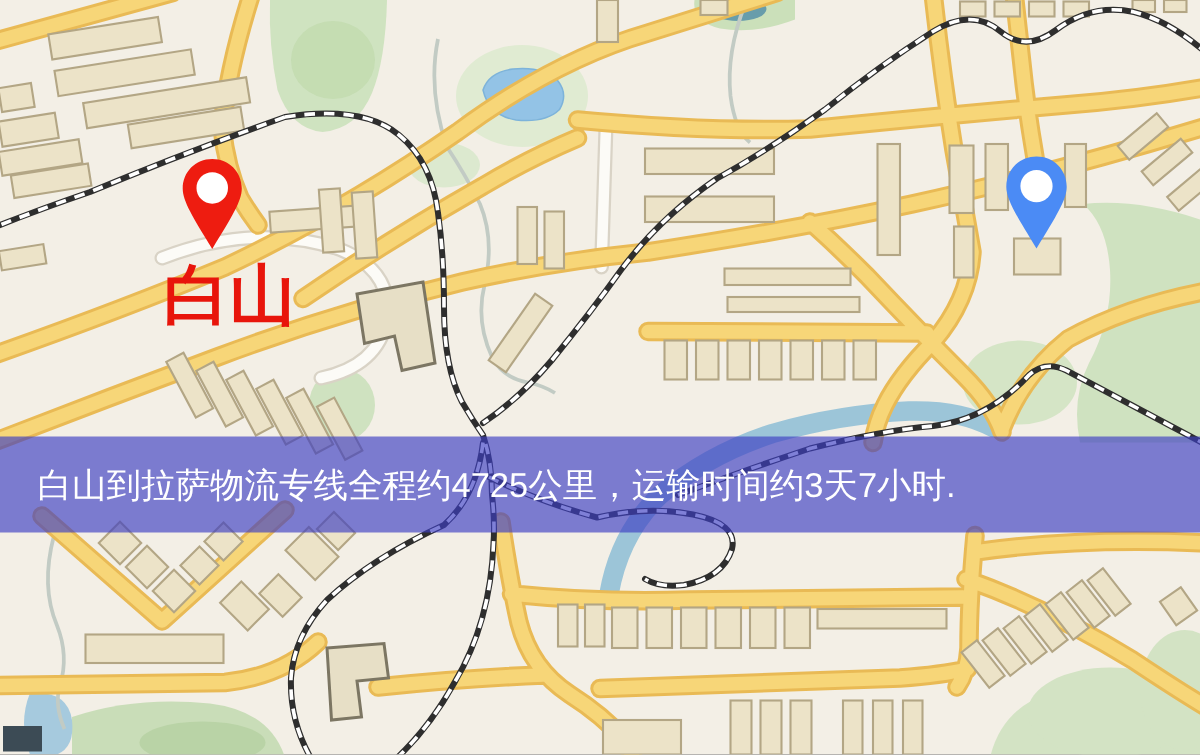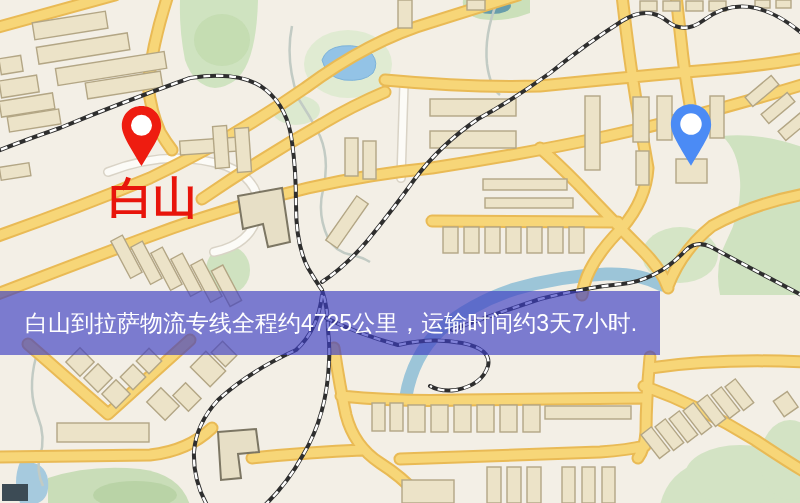--- a/index.html
+++ b/index.html
@@ -24,21 +24,21 @@
   .rw-base{fill:none;stroke:var(--railway);stroke-width:4;stroke-linecap:round;}
   .rw-dash{fill:none;stroke:#ffffff;stroke-width:2.4;stroke-dasharray:7 6;}
   .b{fill:var(--building-fill);stroke:var(--building-stroke);stroke-width:1.4;}
   .b-dark{fill:#e7dfc6;stroke:#7c7663;stroke-width:2;}
   .stream{fill:none;stroke:#c2cbc4;stroke-width:2.5;}
   .river{fill:none;stroke:#9cc5d8;stroke-width:13;stroke-linecap:round;}
   .pin{position:absolute;}
   .city-label{position:absolute;font-size:44px;line-height:1;font-weight:600;white-space:nowrap;}
   .origin-label{left:95px;top:176px;color:var(--origin-label);margin-left:14px;}
   .dest-label{left:641px;top:179px;color:var(--dest-label);}
-  .banner{position:absolute;left:0;top:291px;width:660px;height:64px;}
+  .banner{position:absolute;left:0;top:291px;width:800px;height:64px;}
   .banner::before{content:"";position:absolute;inset:0;background:var(--banner-bg);opacity:.66;}
   .banner-text{position:relative;z-index:1;display:block;padding-left:25px;line-height:64px;
     font-size:23px;color:var(--banner-fg);white-space:nowrap;}
 </style>
 </head>
 <body>
 
 <div class="screen">
 
   <svg class="map-svg" width="800" height="503" viewBox="0 0 800 503">

